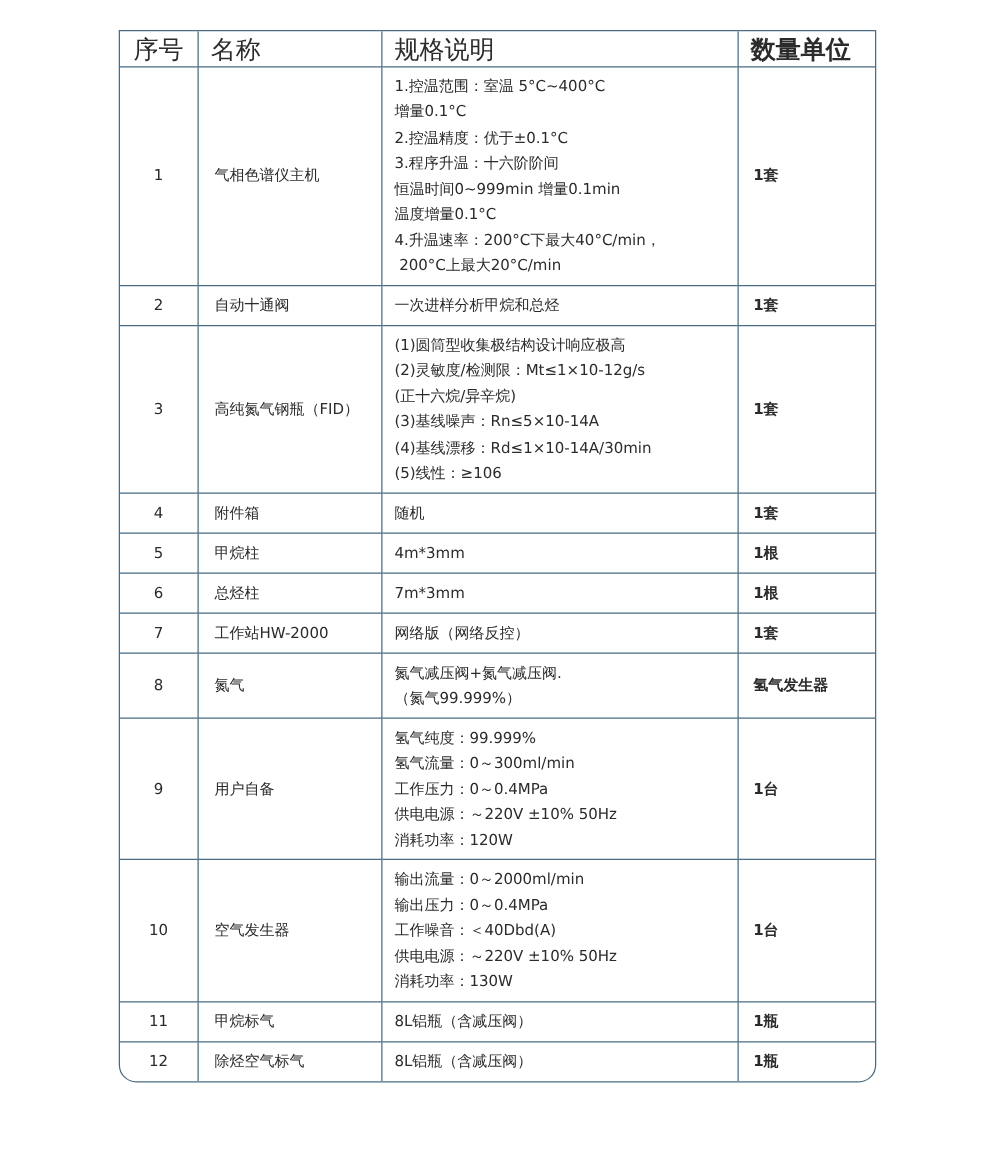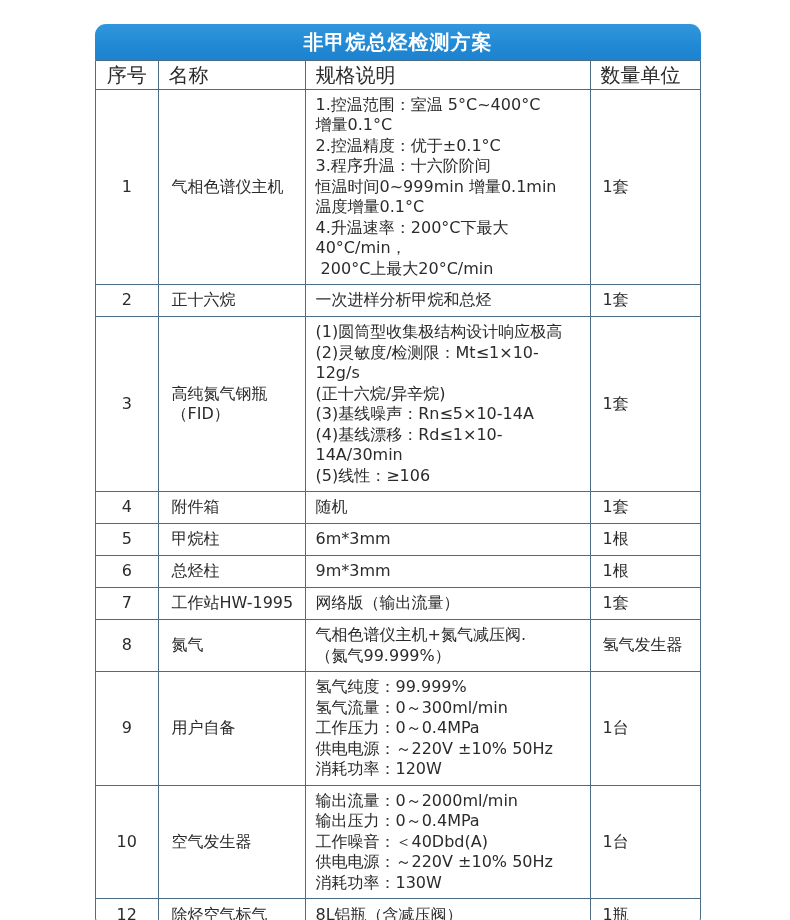--- a/index.html
+++ b/index.html
@@ -40,25 +40,25 @@
     table-layout: fixed;
   }
   col.c-no   { width: 62px; }
   col.c-name { width: 147px; }
   col.c-spec { width: 285px; }
   col.c-qty  { width: 110px; }
   th, td {
     border-right: 1px solid #4a6d85;
     border-bottom: 1px solid #4a6d85;
     vertical-align: middle;
-    font-size: 16px;
+    font-size: 12px;
     line-height: 20.5px;
     padding: 5px 10px;
   }
-  th:last-child, td:last-child { border-right: none; }
+  th:last-child, td:last-child { border-right: none; font-weight: bold; }
   tr:last-child td { border-bottom: none; }
   th {
     font-weight: normal;
     text-align: left;
     font-size: 20px;
     padding: 0 10px;
     height: 28px;
   }
   th.no-col { text-align: center; }
   td.no-cell { text-align: center; }
@@ -66,23 +66,20 @@
   td.spec-cell { white-space: pre-line; }
   td.qty-cell { padding-left: 12px; }
   tr.single td { height: 32px; }
 </style>
 </head>
 <body>
 
 <div class="page">
   <div class="card">
 
-    <div class="title-bar">
-      <span class="title-text">非甲烷总烃检测方案</span>
-    </div>
 
     <div class="table-wrap">
       <table class="spec-table">
         <colgroup>
           <col class="c-no">
             <col class="c-name">
             <col class="c-spec">
             <col class="c-qty">
         </colgroup>
         <thead>
@@ -102,21 +99,21 @@
 2.控温精度：优于±0.1°C
 3.程序升温：十六阶阶间
 恒温时间0~999min 增量0.1min
 温度增量0.1°C
 4.升温速率：200°C下最大40°C/min，
 &nbsp;200°C上最大20°C/min</td>
             <td class="qty-cell">1套</td>
           </tr>
           <tr class="single">
             <td class="no-cell">2</td>
-            <td class="name-cell">正十六烷</td>
+            <td class="name-cell">自动十通阀</td>
             <td class="spec-cell">一次进样分析甲烷和总烃</td>
             <td class="qty-cell">1套</td>
           </tr>
           <tr>
             <td class="no-cell">3</td>
             <td class="name-cell">高纯氮气钢瓶（FID）</td>
             <td class="spec-cell">(1)圆筒型收集极结构设计响应极高
 (2)灵敏度/检测限：Mt≤1×10-12g/s
 (正十六烷/异辛烷)
 (3)基线噪声：Rn≤5×10-14A
@@ -126,39 +123,39 @@
           </tr>
           <tr class="single">
             <td class="no-cell">4</td>
             <td class="name-cell">附件箱</td>
             <td class="spec-cell">随机</td>
             <td class="qty-cell">1套</td>
           </tr>
           <tr class="single">
             <td class="no-cell">5</td>
             <td class="name-cell">甲烷柱</td>
-            <td class="spec-cell">6m*3mm</td>
+            <td class="spec-cell">4m*3mm</td>
             <td class="qty-cell">1根</td>
           </tr>
           <tr class="single">
             <td class="no-cell">6</td>
             <td class="name-cell">总烃柱</td>
-            <td class="spec-cell">9m*3mm</td>
+            <td class="spec-cell">7m*3mm</td>
             <td class="qty-cell">1根</td>
           </tr>
           <tr class="single">
             <td class="no-cell">7</td>
-            <td class="name-cell">工作站HW-1995</td>
-            <td class="spec-cell">网络版（输出流量）</td>
+            <td class="name-cell">工作站HW-2000</td>
+            <td class="spec-cell">网络版（网络反控）</td>
             <td class="qty-cell">1套</td>
           </tr>
           <tr>
             <td class="no-cell">8</td>
             <td class="name-cell">氮气</td>
-            <td class="spec-cell">气相色谱仪主机+氮气减压阀.
+            <td class="spec-cell">氮气减压阀+氮气减压阀.
 （氮气99.999%）</td>
             <td class="qty-cell">氢气发生器</td>
           </tr>
           <tr>
             <td class="no-cell">9</td>
             <td class="name-cell">用户自备</td>
             <td class="spec-cell">氢气纯度：99.999%
 氢气流量：0～300ml/min
 工作压力：0～0.4MPa
 供电电源：～220V ±10% 50Hz
@@ -169,20 +166,26 @@
             <td class="no-cell">10</td>
             <td class="name-cell">空气发生器</td>
             <td class="spec-cell">输出流量：0～2000ml/min
 输出压力：0～0.4MPa
 工作噪音：＜40Dbd(A)
 供电电源：～220V ±10% 50Hz
 消耗功率：130W</td>
             <td class="qty-cell">1台</td>
           </tr>
           <tr class="single">
+            <td class="no-cell">11</td>
+            <td class="name-cell">甲烷标气</td>
+            <td class="spec-cell">8L铝瓶（含减压阀）</td>
+            <td class="qty-cell">1瓶</td>
+          </tr>
+          <tr class="single">
             <td class="no-cell">12</td>
             <td class="name-cell">除烃空气标气</td>
             <td class="spec-cell">8L铝瓶（含减压阀）</td>
             <td class="qty-cell">1瓶</td>
           </tr>
 
         </tbody>
       </table>
     </div>
 

